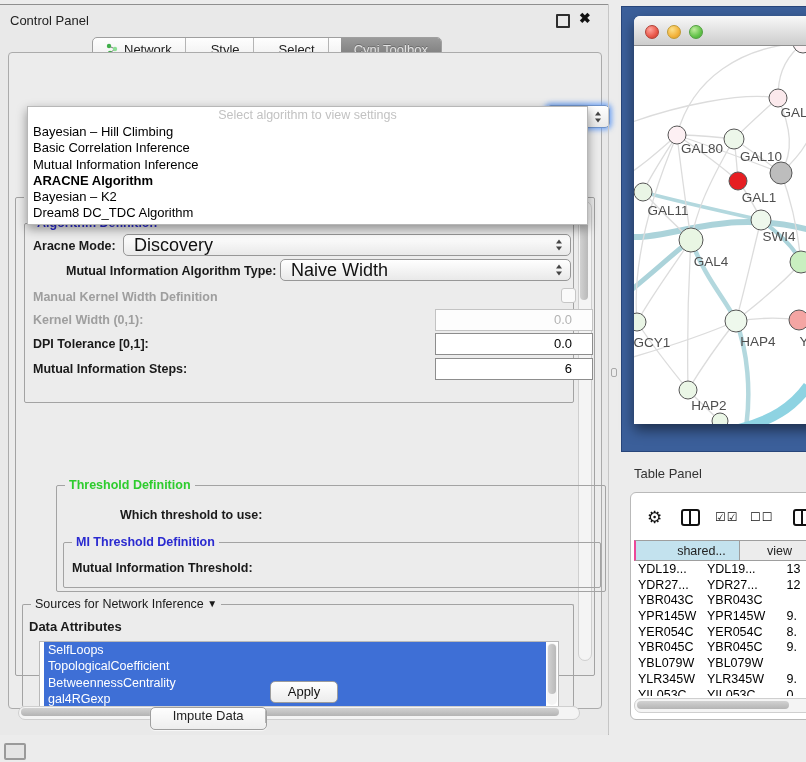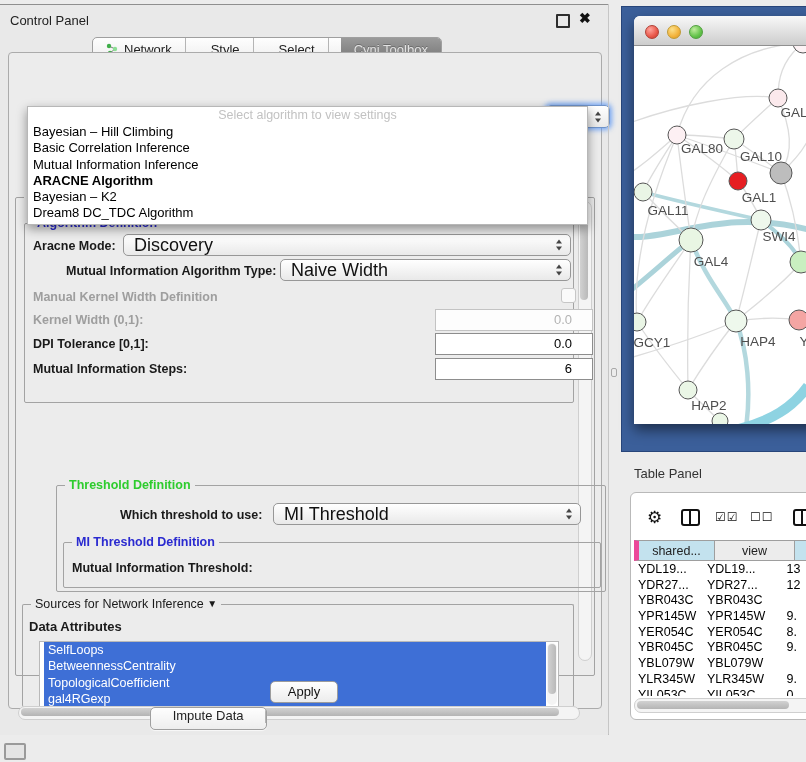--- a/index.html
+++ b/index.html
@@ -89,21 +89,21 @@
   .tp-box{position:absolute;left:630px;top:492px;width:190px;height:226px;background:#fff;
           border:1px solid #b9b9b9;border-radius:6px;}
   .tp-icon{position:absolute;top:14px;color:#111;}
   .gear{font-size:17px;}
   .colicon{width:15px;height:13px;border:2px solid #111;border-radius:3px;}
   .colicon:before{content:"";display:block;width:2px;height:13px;background:#111;margin-left:6px;}
   .pairs{font-size:12px;letter-spacing:1px;}
   .tbl-head{position:absolute;left:3px;top:47px;display:flex;height:21px;}
   .th{border:1px solid #9e9e9e;border-left:none;font-size:12.5px;display:flex;align-items:center;
       justify-content:center;color:#222;}
-  .th:first-child{border-left:5px solid #ec4899;}
+  .th:first-child{border-left:2px solid #ec4899;padding-left:28px;}
   .tbl-rows{position:absolute;left:3px;top:69px;width:184px;height:134px;overflow:hidden;}
   .tr{display:flex;height:15.7px;line-height:15.7px;font-size:12.5px;color:#000;}
   .td{white-space:nowrap;overflow:hidden;}
 
   .bl-float{position:absolute;left:4px;top:743px;width:18px;height:13px;border:2px solid #9a9a9a;
             border-radius:2px;background:#e4e4e4;}
 </style>
 </head>
 <body>
 
@@ -195,42 +195,38 @@
           <div class="lbl" style="left:8px;top:138px;">Mutual Information Steps:</div>
           <div class="field" style="left:410px;top:134px;width:136px;height:20px;">
             <span>6</span></div>
         </div>
 
 
         <div class="grp" style="left:8px;top:287px;width:548px;height:105px;margin-left:32px;">
           <span class="legend green">Threshold Definition</span>
 
           <div class="lbl" style="left:63px;top:22px;">Which threshold to use:</div>
-          <div class="combo" style="left:216px;top:17px;width:296px;height:20px;">
-            <span>MI Threshold</span>
-            <span class="updown"></span>
-          </div>
 
           <div class="grp" style="left:6px;top:56px;width:536px;height:44px;">
             <span class="legend blue">MI Threshold Definition</span>
             <div class="lbl" style="left:8px;top:18px;">Mutual Information Threshold:</div>
           </div>
         </div>
 
         <div class="grp" style="left:6px;top:406px;width:550px;height:102px;border-bottom:none;">
           <span class="legend">
             <span>Sources for Network Inference</span>
             <span style="font-size:10px;position:relative;top:-1px;">▼</span>
           </span>
           <div class="lbl" style="left:6px;top:14px;font-size:13px;">Data Attributes</div>
           <div class="listbox" style="left:16px;top:36px;width:518px;height:64px;border-bottom:none;">
             <div>
                 <div class="li">SelfLoops</div>
+                <div class="li">TopologicalCoefficient</div>
                 <div class="li">BetweennessCentrality</div>
-                <div class="li">TopologicalCoefficient</div>
                 <div class="li">gal4RGexp</div>
               </div>
             <div class="sb-track" style="right:1px;top:1px;width:10px;height:62px;border:none;">
               <div class="sb-thumb" style="left:1px;top:1px;width:8px;height:50px;"></div>
             </div>
           </div>
         </div>
 
         <div class="sb-track" style="left:2px;top:508px;width:560px;height:12px;">
           <div class="sb-thumb h" style="left:2px;top:1px;width:538px;height:8px;"></div>

